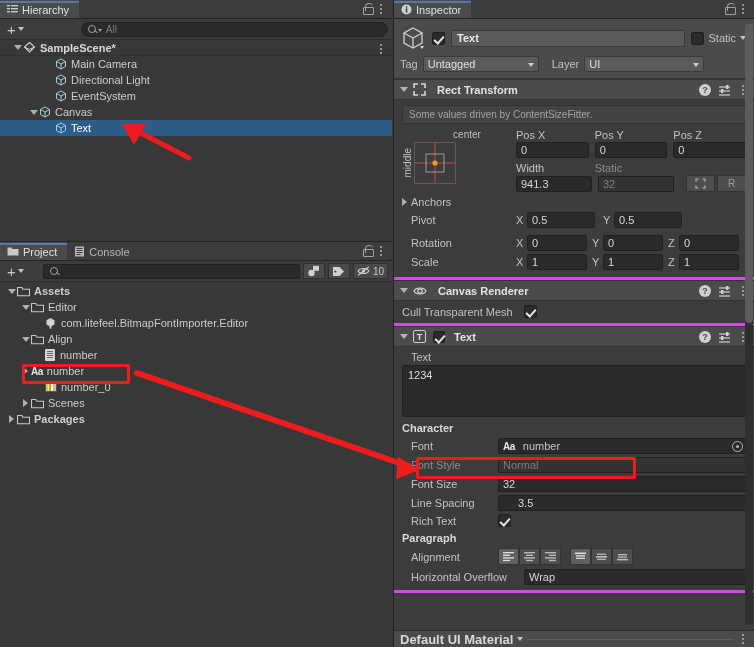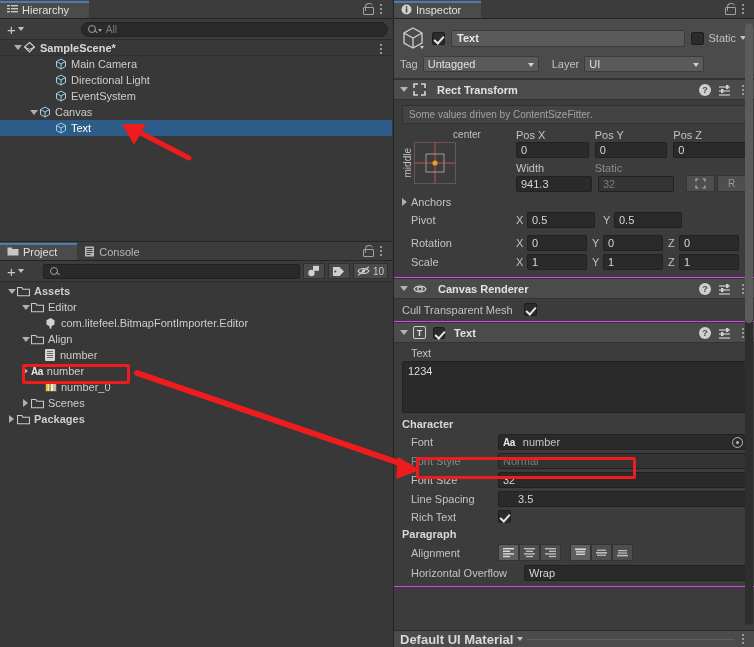--- a/index.html
+++ b/index.html
@@ -11,21 +11,21 @@
     -webkit-font-smoothing:antialiased;
   }
 
   
   .panel{ position:absolute; background:#383838; }
   .tabbar{
     height:19px; background:#3c3c3c; display:flex; align-items:stretch;
     border-bottom:1px solid #242424; position:relative;
   }
   .tab{
-    display:flex; align-items:center; gap:4px; padding:0 20px 0 7px;
+    display:flex; align-items:center; gap:4px; padding:0 10px 0 7px;
     font-size:11px; color:#b6b6b6; background:#3c3c3c; position:relative;
     border-top:1px solid transparent;
   }
   .tab.active{ background:#4b4b4b; color:#e0e0e0; }
   .tab.active::before{
     content:""; position:absolute; left:0; right:0; top:0; height:2px; background:#4b7bb5;
   }
   .tabspacer{ flex:1; }
   .tabicons{ display:flex; align-items:center; gap:3px; padding-right:6px; }
   .lockico{ width:11px; height:12px; position:relative; opacity:.85; }
@@ -122,21 +122,21 @@
 
   .comp-header{ height:21px; background:#4b4b4b; display:flex; align-items:center;
                 border-top:1px solid #333; border-bottom:1px solid #333; padding:0 6px; gap:5px; }
   .comp-header .title{ font-weight:bold; color:#e2e2e2; font-size:11px; margin-left:6px; flex:1;}
   .comp-header .right{ display:flex; align-items:center; gap:7px; }
   .helpico{ width:12px;height:12px;border-radius:50%;background:#cfcfcf;color:#4b4b4b;
             font-size:9px;font-weight:bold;display:flex;align-items:center;justify-content:center;}
   .presetico{ width:13px;height:12px; }
   .foldtri{ width:0;height:0;border-left:4.5px solid transparent;border-right:4.5px solid transparent;
             border-top:5px solid #b3b3b3; flex:none; }
-  .comp-body{ padding:5px 8px 7px 8px; background:#3c3c3c; border-bottom:1px solid #d946ef;}
+  .comp-body{ padding:5px 8px 7px 8px; background:#3c3c3c; border-bottom:3px solid #d946ef;}
 
   .infobox{ background:#434343; border:1px solid #313131; border-radius:2px; color:#a3a3a3;
             font-size:10px; padding:3px 6px; }
 
   .fieldrow{ display:flex; align-items:center; margin-top:3px; }
   .flbl{ width:96px; color:#c3c3c3; font-size:11px; flex:none; }
   .flbl.dim{ color:#8c8c8c; }
   .inp{ height:16px; background:#2a2a2a; border:1px solid #212121; border-radius:2px;
         color:#d6d6d6; font-size:11px; display:flex; align-items:center; padding:0 4px; }
   .inp.dim{ color:#7d7d7d; background:#333; }

